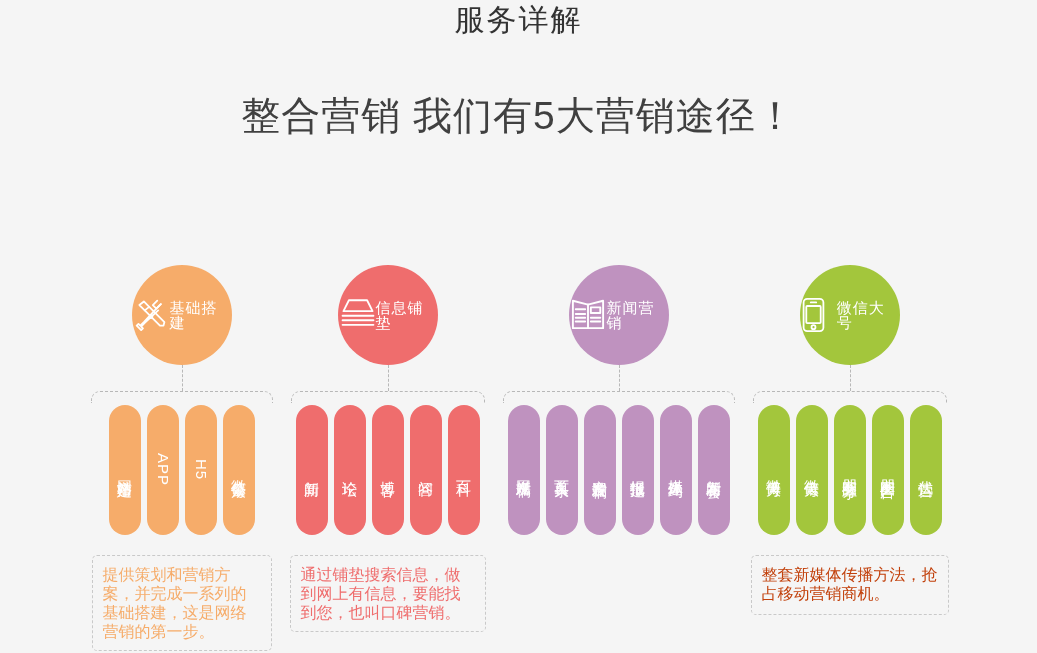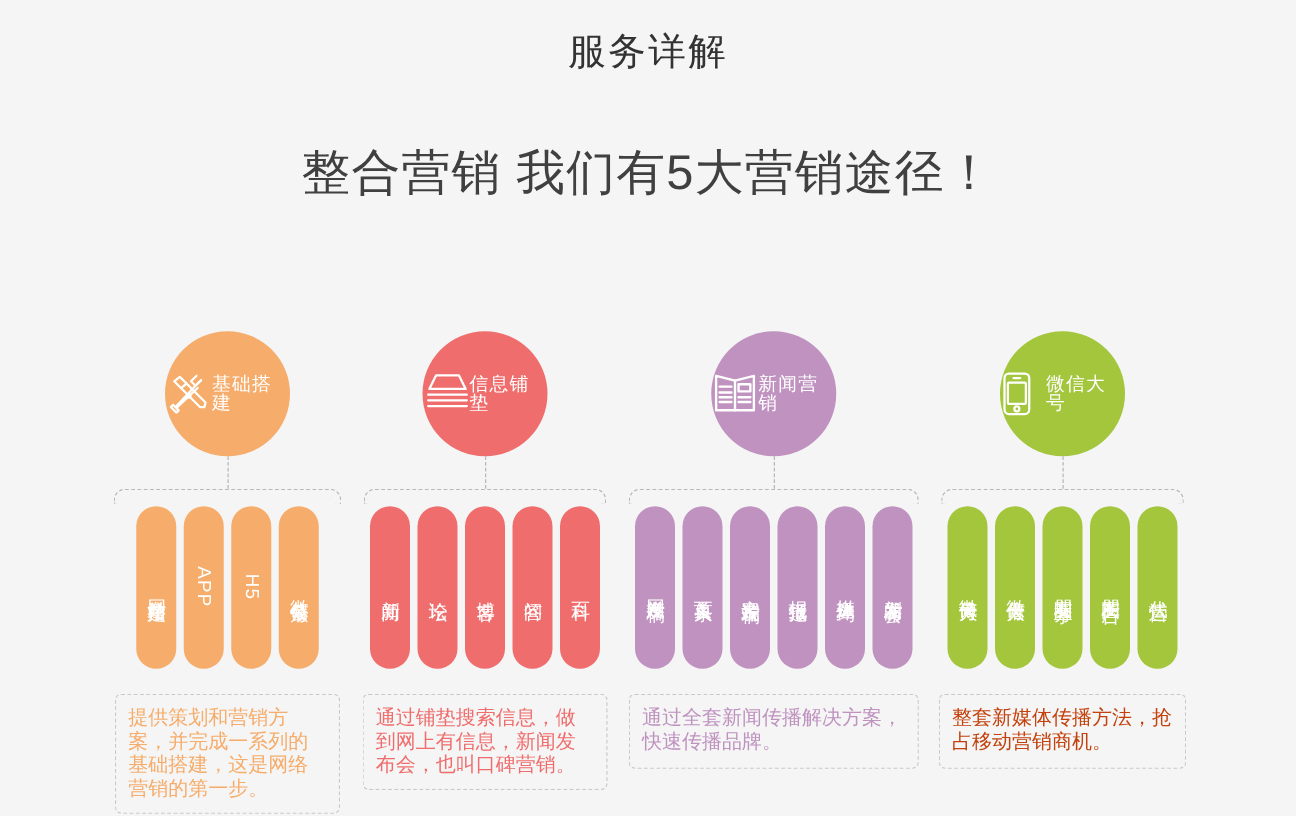--- a/index.html
+++ b/index.html
@@ -11,21 +11,20 @@
     height: 653px;
     background: #f5f5f5;
     font-family: "Liberation Sans", "DejaVu Sans", sans-serif;
     overflow: hidden;
     position: relative;
   }
 
   
   .page-header {
     text-align: center;
-    padding-top: 22px;
   }
   .page-title {
     font-size: 30px;
     color: #333333;
     letter-spacing: 2px;
     line-height: 1.35;
     font-weight: normal;
     margin: 0;
   }
   .subtitle-row {
@@ -234,21 +233,21 @@
         <span class="conn-stem"></span>
         <span class="conn-bracket"></span>
       </div>
       <div class="pills">
         <div class="pill" style="background: rgb(239, 109, 109);">新闻</div>
         <div class="pill" style="background: rgb(239, 109, 109);">论坛</div>
         <div class="pill" style="background: rgb(239, 109, 109);">博客</div>
         <div class="pill" style="background: rgb(239, 109, 109);">问答</div>
         <div class="pill" style="background: rgb(239, 109, 109);">百科</div>
       </div>
-      <div class="desc" style="color: rgb(239, 109, 109);">通过铺垫搜索信息，做到网上有信息，新闻发布会，也叫口碑营销。</div>
+      <div class="desc" style="color: rgb(239, 109, 109);">通过铺垫搜索信息，做到网上有信息，要能找到您，也叫口碑营销。</div>
     </div>
     <div class="column col-2">
       <div class="circle" style="background: rgb(191, 146, 191);">
         <span class="circle-icon">
           <svg viewBox="0 0 40 36" width="38" height="34" fill="none" stroke="#ffffff" stroke-width="2" stroke-linecap="round" stroke-linejoin="round">
             <path d="M20 8 L4 4 L4 33 L20 33 L36 33 L36 4 L20 8 Z"></path>
             <path d="M20 8 L20 33"></path>
             <rect x="23" y="11" width="10" height="6"></rect>
             <path d="M7 13 L17 13 M7 18 L17 18 M7 22 L17 22 M7 26 L17 26"></path>
             <path d="M23 22 L33 22 M23 26 L33 26"></path>
@@ -261,21 +260,20 @@
         <span class="conn-bracket"></span>
       </div>
       <div class="pills">
         <div class="pill" style="background: rgb(191, 146, 191);">网媒发稿</div>
         <div class="pill" style="background: rgb(191, 146, 191);">首页头条</div>
         <div class="pill" style="background: rgb(191, 146, 191);">客户端发稿</div>
         <div class="pill" style="background: rgb(191, 146, 191);">报纸报道</div>
         <div class="pill" style="background: rgb(191, 146, 191);">媒体邀约</div>
         <div class="pill" style="background: rgb(191, 146, 191);">新闻发布会</div>
       </div>
-      <div class="desc" style="color: rgb(191, 146, 191);">通过全套新闻传播解决方案，快速传播品牌。</div>
     </div>
     <div class="column col-3">
       <div class="circle" style="background: rgb(163, 198, 60);">
         <span class="circle-icon">
           <svg viewBox="0 0 28 40" width="27" height="36" fill="none" stroke="#ffffff" stroke-width="2" stroke-linecap="round" stroke-linejoin="round">
             <rect x="3" y="2" width="22" height="36" rx="4"></rect>
             <path d="M11 6 L17 6"></path>
             <rect x="6" y="10" width="16" height="19" rx="1"></rect>
             <circle cx="14" cy="33.5" r="2.2"></circle>
           </svg>

